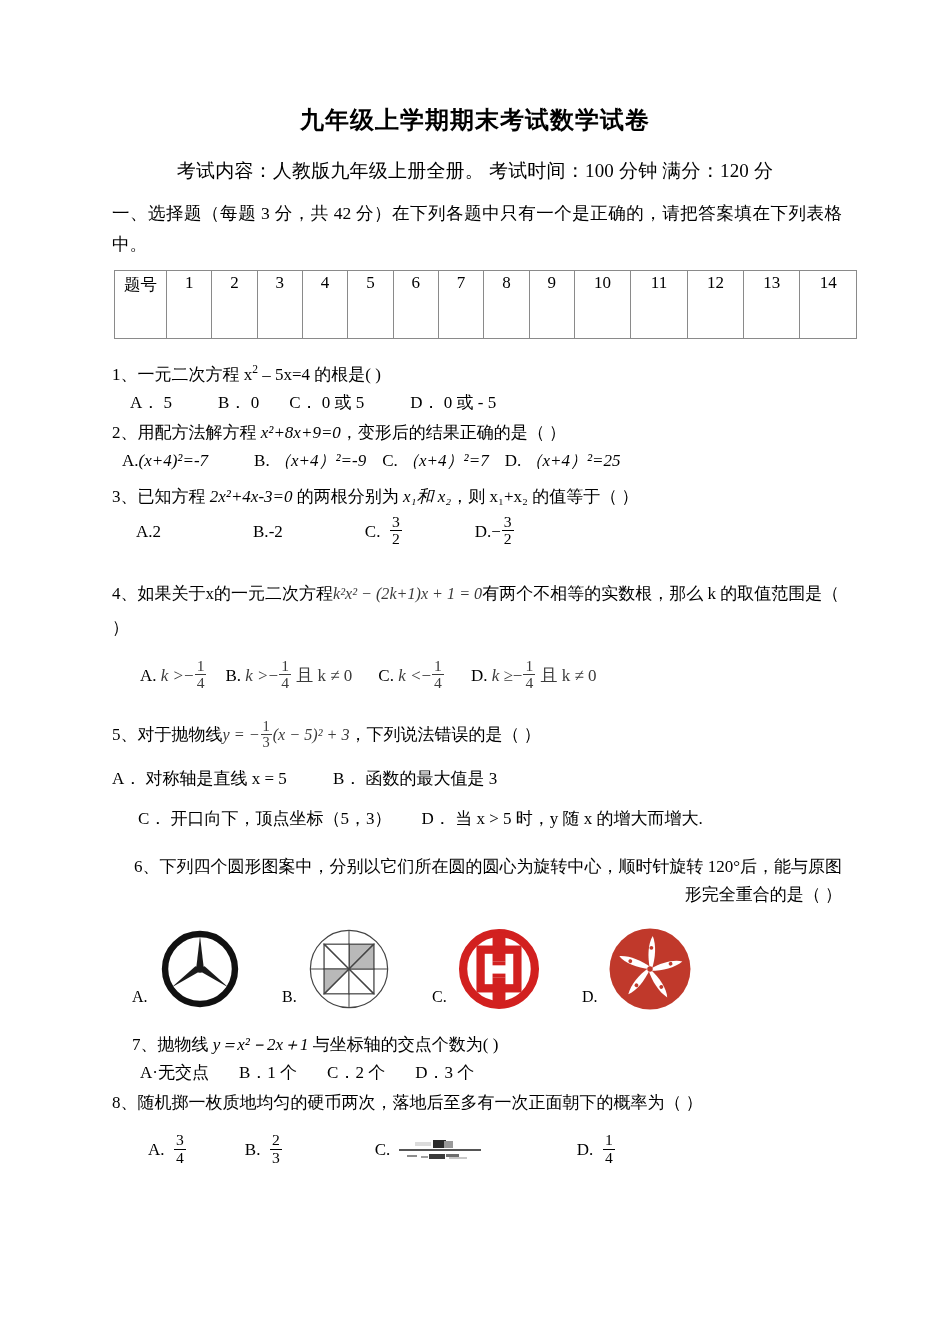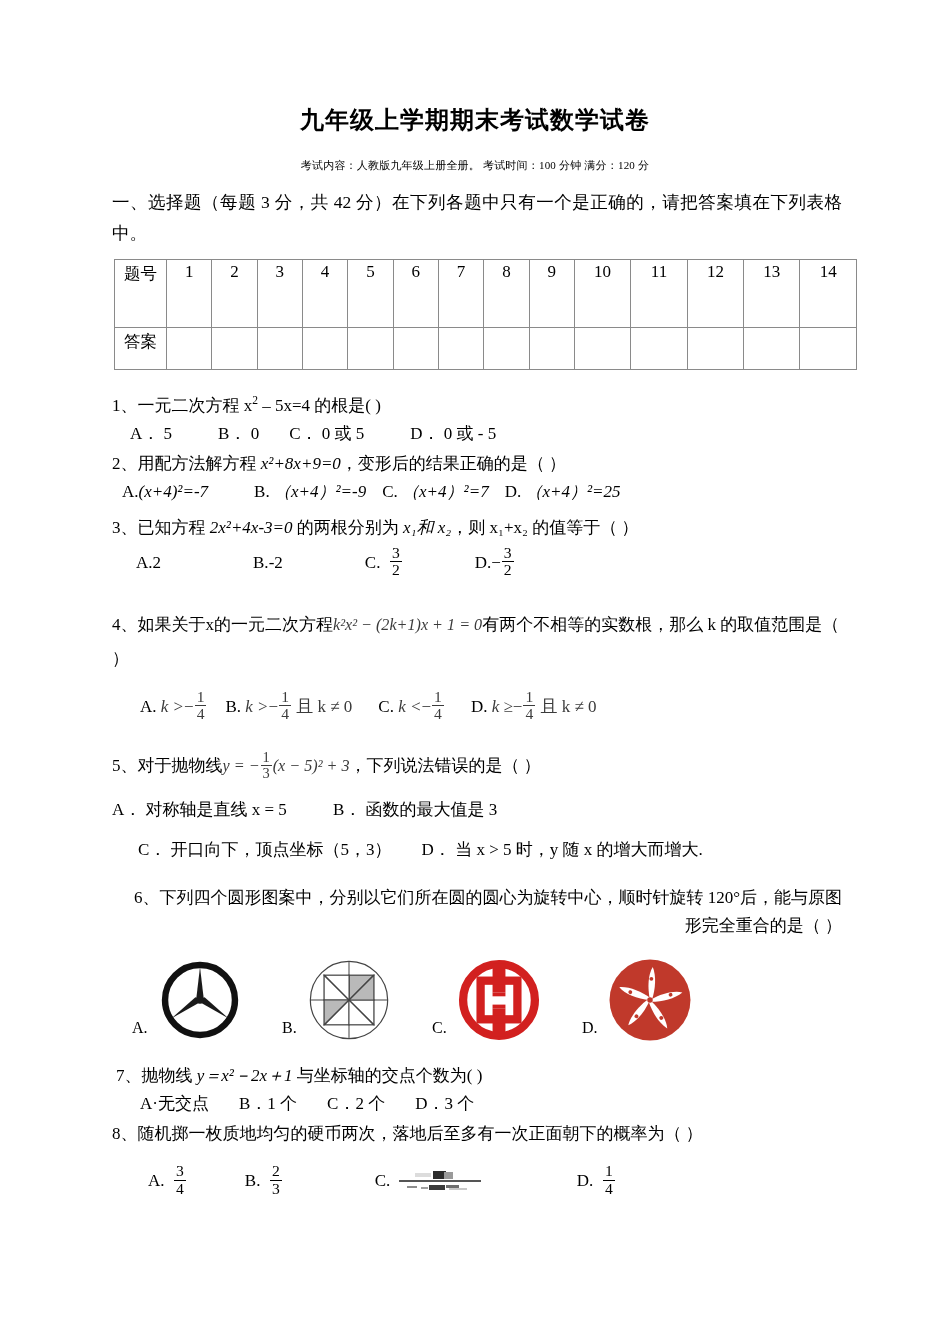--- a/index.html
+++ b/index.html
@@ -26,21 +26,21 @@
     text-align: center;
     font-size: 24px;
     font-weight: bold;
     margin: 0;
     padding-top: 104px;
     letter-spacing: 1px;
     font-family: "Liberation Serif", "DejaVu Serif", serif;
   }
   .subtitle {
     text-align: center;
-    font-size: 11px;
+    font-size: 19px;
     margin: 0;
     padding-top: 22px;
     letter-spacing: 0.2px;
   }
   .content {
     padding: 0 108px 0 112px;
   }
   .section-intro {
     font-size: 17.5px;
     line-height: 31px;
@@ -206,37 +206,20 @@
         <td class="w-narrow">5</td>
         <td class="w-narrow">6</td>
         <td class="w-narrow">7</td>
         <td class="w-narrow">8</td>
         <td class="w-narrow">9</td>
         <td class="w-wide">10</td>
         <td class="w-wide">11</td>
         <td class="w-wide">12</td>
         <td class="w-wide">13</td>
         <td class="w-wide">14</td>
-      </tr>
-      <tr class="row-ans">
-        <td class="label-cell">答案</td>
-        <td class="w-narrow"></td>
-        <td class="w-narrow"></td>
-        <td class="w-narrow"></td>
-        <td class="w-narrow"></td>
-        <td class="w-narrow"></td>
-        <td class="w-narrow"></td>
-        <td class="w-narrow"></td>
-        <td class="w-narrow"></td>
-        <td class="w-narrow"></td>
-        <td class="w-wide"></td>
-        <td class="w-wide"></td>
-        <td class="w-wide"></td>
-        <td class="w-wide"></td>
-        <td class="w-wide"></td>
       </tr>
     </tbody>
       </table>
 
     <div class="q" style="margin-top:22px;">
       <div class="q-line q-stem">
         <span>1、</span><span>一元二次方程 x</span><sup class="exp">2</sup><span> – 5x=4 的根是(    )</span>
       </div>
       <div class="q-line opts">
         <span><span>A．</span>&nbsp;<span>5</span></span><span class="sp-lg"></span><span><span>B．</span>&nbsp;<span>0</span></span><span class="sp-md"></span><span><span>C．</span>&nbsp;<span>0 或 5</span></span><span class="sp-lg"></span><span><span>D．</span>&nbsp;<span>0 或 - 5</span></span>
@@ -443,21 +426,21 @@
               </g>
             </g>
             <circle cx="50" cy="50" r="3" fill="#c0392b"></circle>
           </svg>
         </div>
 
       </div>
     </div>
 
     <div class="q" style="margin-top:16px;">
-      <div class="q-line q-stem" style="margin-left:4px;">
+      <div class="q-line q-stem" style="margin-left:20px;">
         <span>7、</span><span>抛物线 </span><span class="mi">y＝x²－2x＋1</span><span> 与坐标轴的交点个数为(   )</span>
       </div>
       <div class="q-line opts" style="margin-left:28px;">
         <span><span>A·</span><span>无交点</span></span><span class="sp-md"></span><span><span>B．</span><span>1 个</span></span><span class="sp-md"></span><span><span>C．</span><span>2 个</span></span><span class="sp-md"></span><span><span>D．</span><span>3 个</span></span>
       </div>
     </div>
 
     <div class="q" style="margin-top:2px;">
       <div class="q-line q-stem">
         <span>8、</span><span>随机掷一枚质地均匀的硬币两次，落地后至多有一次正面朝下的概率为（    ）</span>

